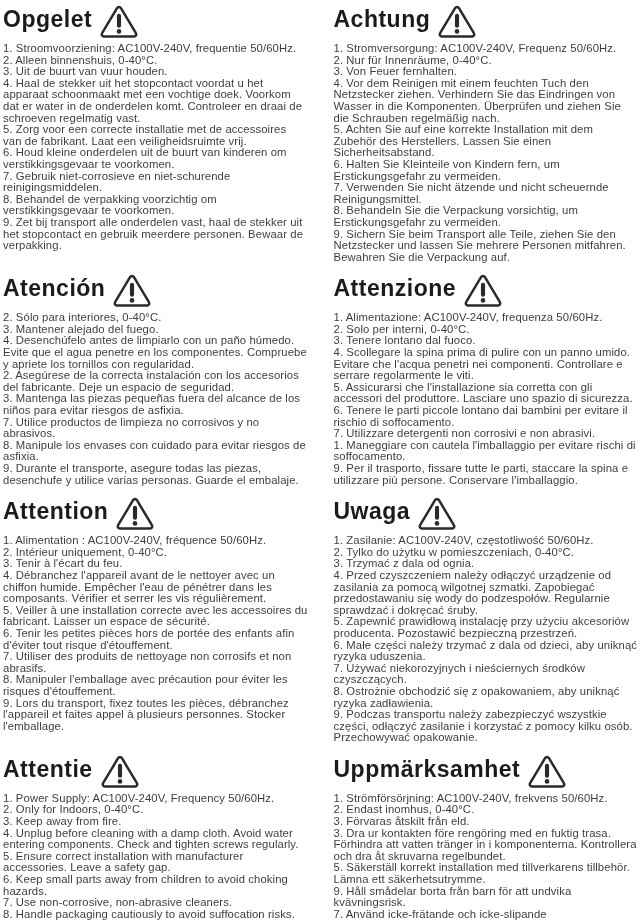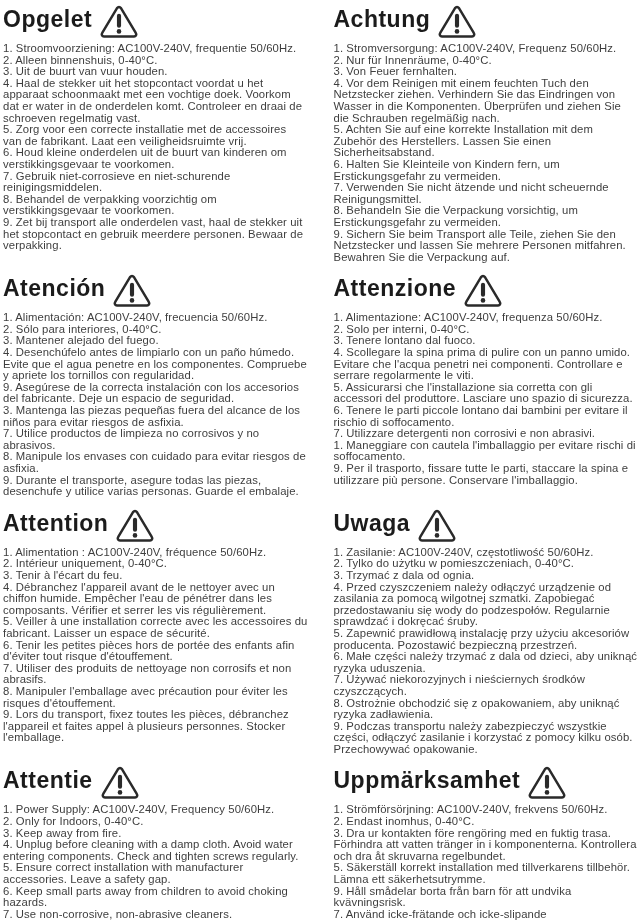--- a/index.html
+++ b/index.html
@@ -116,25 +116,24 @@
       <h2>Atención</h2>
       <span class="warn">
         <svg viewBox="0 0 48 40">
             <path d="M21.8 3.6 L3.5 34.2 a2.6 2.6 0 0 0 2.2 4 h36.6 a2.6 2.6 0 0 0 2.2 -4 L26.2 3.6 a2.6 2.6 0 0 0 -4.4 0 Z" fill="none" stroke="#2a2a2a" stroke-width="3" stroke-linejoin="round"></path>
             <path d="M24 13 L24 25" stroke="#2a2a2a" stroke-width="5" stroke-linecap="round"></path>
             <circle cx="24" cy="32" r="2.8" fill="#2a2a2a"></circle>
           </svg>
       </span>
     </div>
     <div class="items">
-      <p>1. Alimentación: AC100V-240V, frecuencia 50/60Hz.</p>
       <p>2. Sólo para interiores, 0-40°C.</p>
       <p>3. Mantener alejado del fuego.</p>
       <p>4. Desenchúfelo antes de limpiarlo con un paño húmedo. Evite que el agua penetre en los componentes. Compruebe y apriete los tornillos con regularidad.</p>
-      <p>9. Asegúrese de la correcta instalación con los accesorios del fabricante. Deje un espacio de seguridad.</p>
+      <p>2. Asegúrese de la correcta instalación con los accesorios del fabricante. Deje un espacio de seguridad.</p>
       <p>3. Mantenga las piezas pequeñas fuera del alcance de los niños para evitar riesgos de asfixia.</p>
       <p>7. Utilice productos de limpieza no corrosivos y no abrasivos.</p>
       <p>8. Manipule los envases con cuidado para evitar riesgos de asfixia.</p>
       <p>9. Durante el transporte, asegure todas las piezas, desenchufe y utilice varias personas. Guarde el embalaje.</p>
     </div>
   </section>
 
   <section class="sec">
     <div class="hrow">
       <h2>Attenzione</h2>
@@ -238,20 +237,21 @@
         <svg viewBox="0 0 48 40">
             <path d="M21.8 3.6 L3.5 34.2 a2.6 2.6 0 0 0 2.2 4 h36.6 a2.6 2.6 0 0 0 2.2 -4 L26.2 3.6 a2.6 2.6 0 0 0 -4.4 0 Z" fill="none" stroke="#2a2a2a" stroke-width="3" stroke-linejoin="round"></path>
             <path d="M24 13 L24 25" stroke="#2a2a2a" stroke-width="5" stroke-linecap="round"></path>
             <circle cx="24" cy="32" r="2.8" fill="#2a2a2a"></circle>
           </svg>
       </span>
     </div>
     <div class="items">
       <p>1. Strömförsörjning: AC100V-240V, frekvens 50/60Hz.</p>
       <p>2. Endast inomhus, 0-40°C.</p>
+      <p>3. Förvaras åtskilt från eld.</p>
       <p>3. Dra ur kontakten före rengöring med en fuktig trasa. Förhindra att vatten tränger in i komponenterna. Kontrollera och dra åt skruvarna regelbundet.</p>
       <p>5. Säkerställ korrekt installation med tillverkarens tillbehör. Lämna ett säkerhetsutrymme.</p>
       <p>9. Håll smådelar borta från barn för att undvika kvävningsrisk.</p>
       <p>7. Använd icke-frätande och icke-slipande rengöringsmedel.</p>
 
     </div>
   </section>
 
 </div>
 

